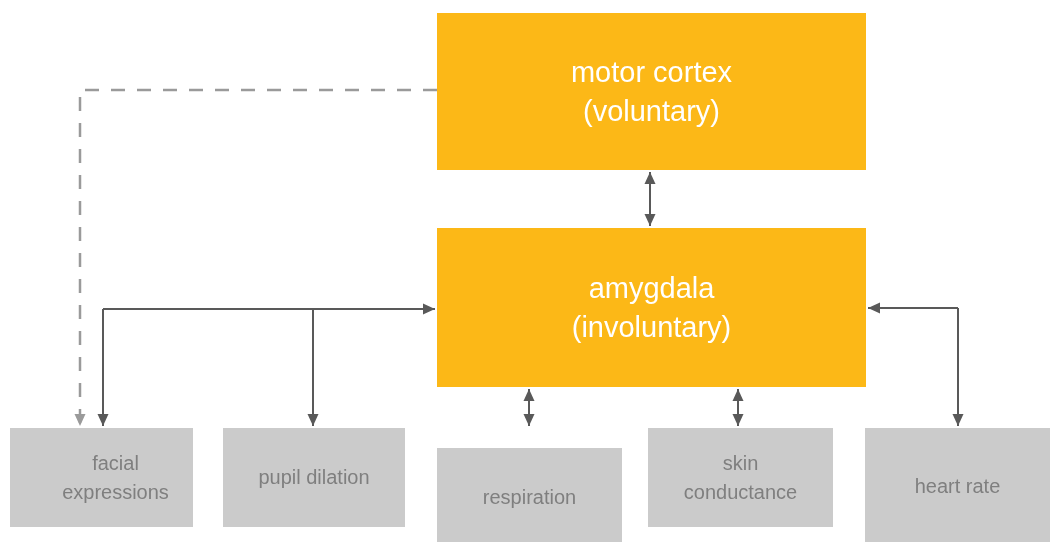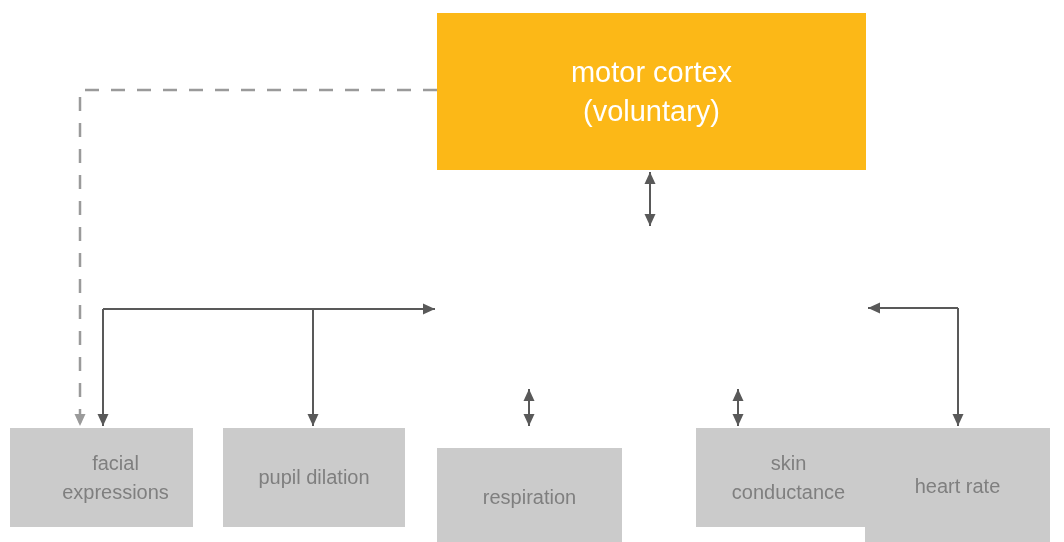--- a/index.html
+++ b/index.html
@@ -38,21 +38,21 @@
     color: var(--text-on-gray, #7f7f7f);
     font-size: 20px;
     line-height: 1.42;
   }
   
   #n-motor-cortex { left: 437px; top: 13px;  width: 429px; height: 157px; }
   #n-amygdala     { left: 437px; top: 228px; width: 429px; height: 159px; }
   #n-facial       { left: 10px;  top: 428px; width: 183px; height: 99px; padding-left: 28px; }
   #n-pupil        { left: 223px; top: 428px; width: 182px; height: 99px; }
   #n-respiration  { left: 437px; top: 428px; width: 185px; height: 99px; margin-top: 20px; }
-  #n-skin         { left: 648px; top: 428px; width: 185px; height: 99px; margin-left: 48px; }
+  #n-skin         { left: 648px; top: 428px; width: 185px; height: 99px; }
   #n-heart        { left: 865px; top: 428px; width: 185px; height: 117px; }
 
   svg.edges {
     position: absolute;
     left: 0; top: 0;
     width: 1064px;
     height: 542px;
     pointer-events: none;
   }
   .edge-solid {
@@ -72,20 +72,24 @@
 </head>
 <body>
 
 <div class="canvas">
 
   <div class="node node-orange" id="n-motor-cortex">
     <span class="label">motor cortex
 (voluntary)</span>
   </div>
 
+  <div class="node node-orange" id="n-amygdala">
+    <span class="label">amygdala
+(involuntary)</span>
+  </div>
 
   <div class="node node-gray" id="n-facial">
     <span class="label">facial
 expressions</span>
   </div>
 
   <div class="node node-gray" id="n-pupil">
     <span class="label">pupil dilation</span>
   </div>
 

